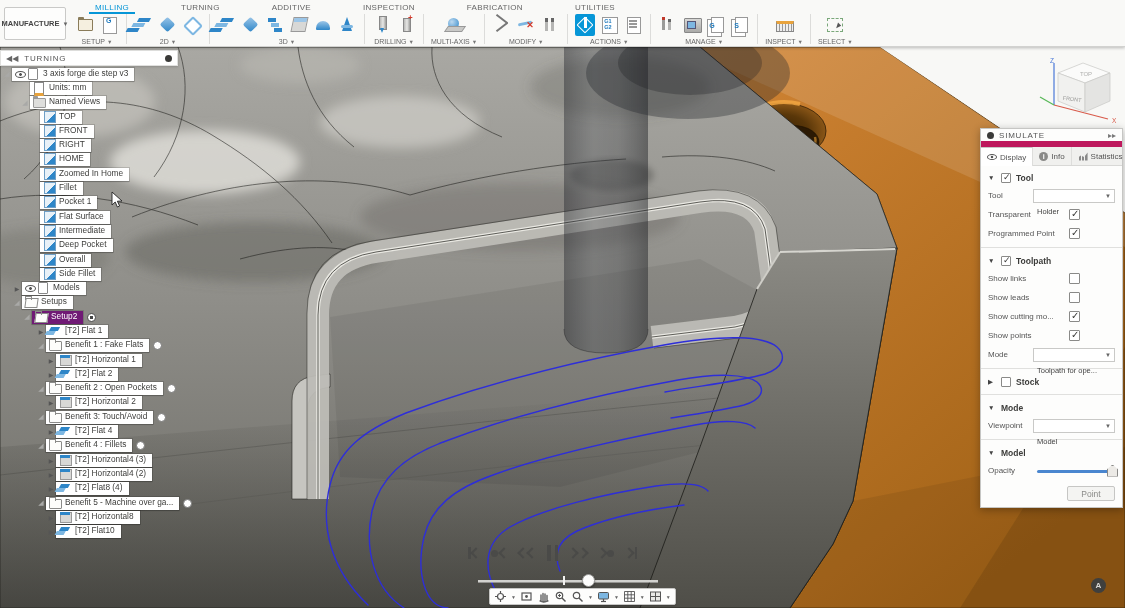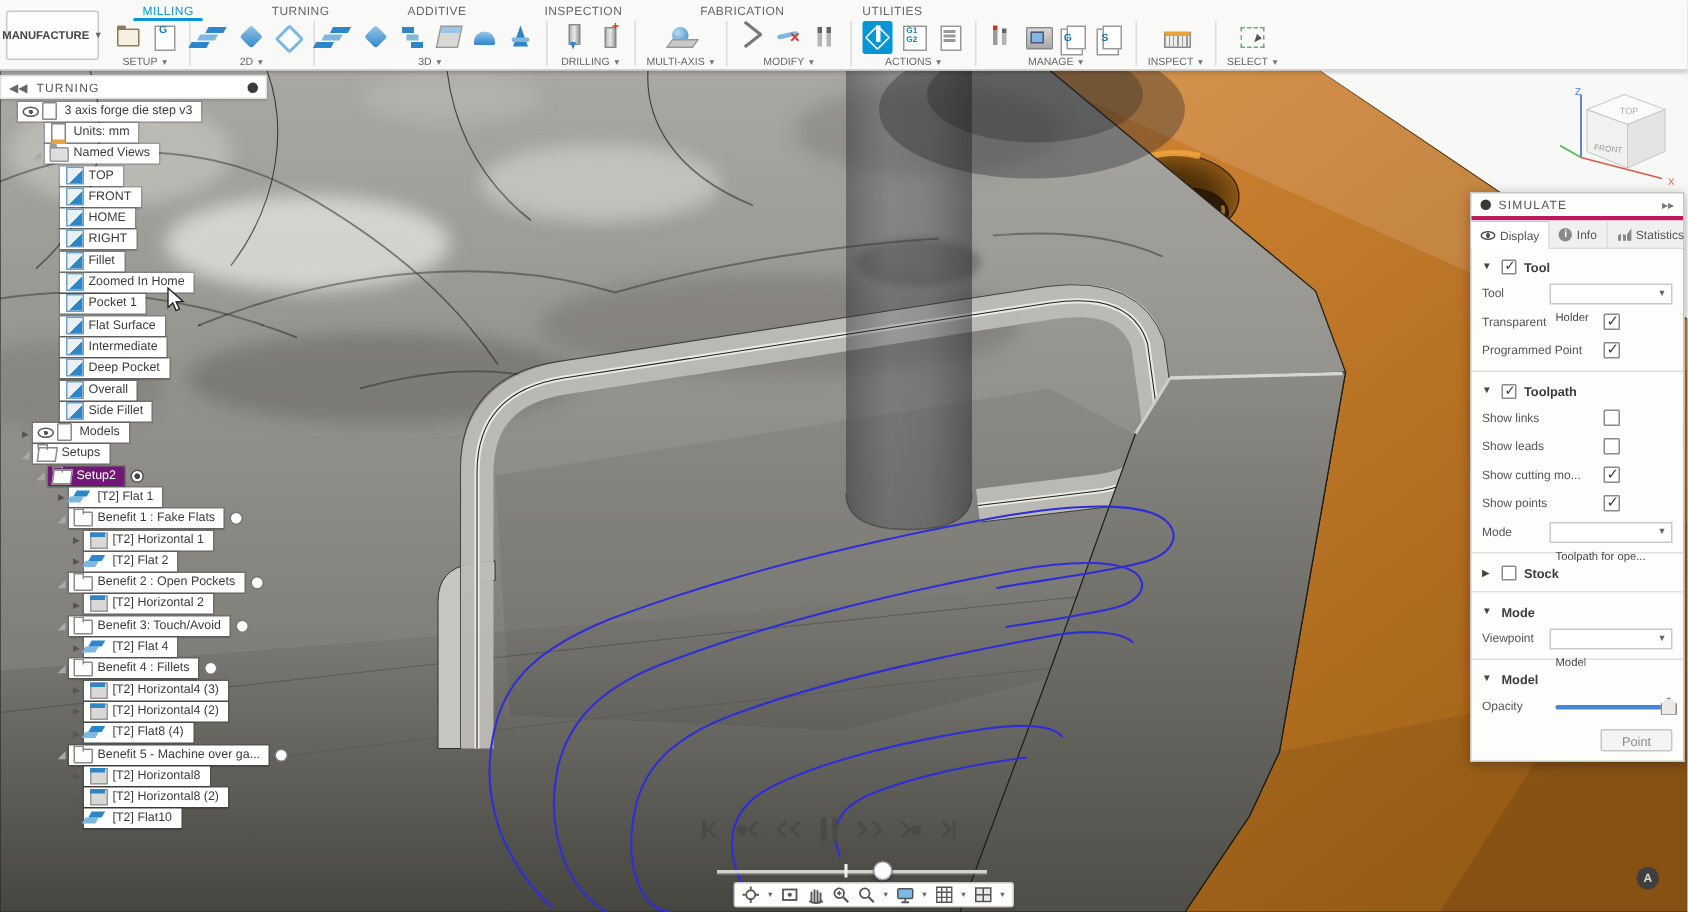--- a/index.html
+++ b/index.html
@@ -111,21 +111,21 @@
   .ticon.view::before { left:1px; top:0; width:10px; height:10px; border:1px solid #6f9fc6; background:linear-gradient(135deg,#e8f1f8 55%,#2e86c8 56%); }
   .ticon.flat::before { left:1px; top:2px; width:9px; height:4px; background:#2e86c8; transform:skewX(-30deg); box-shadow:-2px 4px 0 #7db7e2; }
   .ticon.horizontal::before { left:1px; top:1px; width:10px; height:9px; background:#d8d8d6; border:1px solid #999; }
   .ticon.horizontal::after { left:1px; top:1px; width:10px; height:3px; background:#2e86c8; }
   .trail { margin-left:4px; flex:none; }
   .trail.circle::before { content:""; display:block; width:7px; height:7px; border:1px solid #777; border-radius:50%; background:#fff; }
   .trail.target::before { content:""; display:block; width:7px; height:7px; border:1px solid #555; border-radius:50%; background:radial-gradient(circle,#444 1.8px,#fff 2px); }
 
   
   .sim { position:absolute; left:980px; top:81px; width:143px; background:#fdfdfc; border:1px solid #c6c6c4; box-shadow:0 2px 8px rgba(0,0,0,.3); z-index:30; }
-  .sim-h { height:18px; display:flex; align-items:center; gap:5px; padding:0 6px; border-bottom:3px solid #be185d; }
+  .sim-h { height:18px; display:flex; align-items:center; gap:5px; padding:0 6px; border-bottom:6px solid #be185d; }
   .sim-h .dot { width:7px; height:7px; border-radius:50%; background:#3a3a38; }
   .sim-h .stitle { flex:1; font-size:8px; letter-spacing:.8px; color:#555; }
   .sim-h .pin { font-size:8px; color:#777; cursor:pointer; }
   .sim-tabs { height:19px; background:#f0f0ee; display:flex; border-bottom:1px solid #d8d8d6; }
   .stab { display:flex; align-items:center; gap:3px; padding:0 6px; font-size:8px; color:#555; border-right:1px solid #dddddb; cursor:pointer; }
   .stab.active { background:#fff; border-top:1px solid #c9c9c7; margin-bottom:-1px; }
   .eye-i { width:10px; height:6px; border:1px solid #555; border-radius:50%; background:radial-gradient(circle,#555 1.4px,transparent 1.6px); }
   .info-i { width:9px; height:9px; border-radius:50%; background:#8a8a88; color:#fff; font-size:7px; display:flex; align-items:center; justify-content:center; font-weight:bold; }
   .stat-i { width:10px; height:9px; background:linear-gradient(90deg,transparent 0 1px,#888 1px 3px,transparent 3px 4px,#888 4px 6px,transparent 6px 7px,#888 7px 9px); background-size:10px 9px; clip-path:polygon(0 70%,33% 45%,66% 60%,100% 10%,100% 100%,0 100%); }
   .sim-body { padding:3px 7px 6px; }
@@ -482,48 +482,48 @@
               <span class="ticon view"></span>
               <span class="tlabel">FRONT</span>
             </span>
             <span class="trail"></span>
           </div>
 
           <div class="trow">
             <span class="exp none" style="margin-left: 30px;"></span>
             <span class="chip">
               <span class="ticon view"></span>
+              <span class="tlabel">RIGHT</span>
+            </span>
+            <span class="trail"></span>
+          </div>
+
+          <div class="trow">
+            <span class="exp none" style="margin-left: 30px;"></span>
+            <span class="chip">
+              <span class="ticon view"></span>
               <span class="tlabel">HOME</span>
             </span>
             <span class="trail"></span>
           </div>
 
           <div class="trow">
             <span class="exp none" style="margin-left: 30px;"></span>
             <span class="chip">
               <span class="ticon view"></span>
-              <span class="tlabel">RIGHT</span>
+              <span class="tlabel">Zoomed In Home</span>
             </span>
             <span class="trail"></span>
           </div>
 
           <div class="trow">
             <span class="exp none" style="margin-left: 30px;"></span>
             <span class="chip">
               <span class="ticon view"></span>
               <span class="tlabel">Fillet</span>
-            </span>
-            <span class="trail"></span>
-          </div>
-
-          <div class="trow">
-            <span class="exp none" style="margin-left: 30px;"></span>
-            <span class="chip">
-              <span class="ticon view"></span>
-              <span class="tlabel">Zoomed In Home</span>
             </span>
             <span class="trail"></span>
           </div>
 
           <div class="trow">
             <span class="exp none" style="margin-left: 30px;"></span>
             <span class="chip">
               <span class="ticon view"></span>
               <span class="tlabel">Pocket 1</span>
             </span>
@@ -723,28 +723,20 @@
 
           <div class="trow">
             <span class="exp closed" style="margin-left: 46px;"></span>
             <span class="chip">
               <span class="ticon horizontal"></span>
               <span class="tlabel">[T2] Horizontal8</span>
             </span>
             <span class="trail"></span>
           </div>
 
-          <div class="trow">
-            <span class="exp closed" style="margin-left: 46px;"></span>
-            <span class="chip">
-              <span class="ticon horizontal"></span>
-              <span class="tlabel">[T2] Horizontal8 (2)</span>
-            </span>
-            <span class="trail"></span>
-          </div>
 
           <div class="trow">
             <span class="exp closed" style="margin-left: 46px;"></span>
             <span class="chip">
               <span class="ticon flat"></span>
               <span class="tlabel">[T2] Flat10</span>
             </span>
             <span class="trail"></span>
           </div>
         </div>

